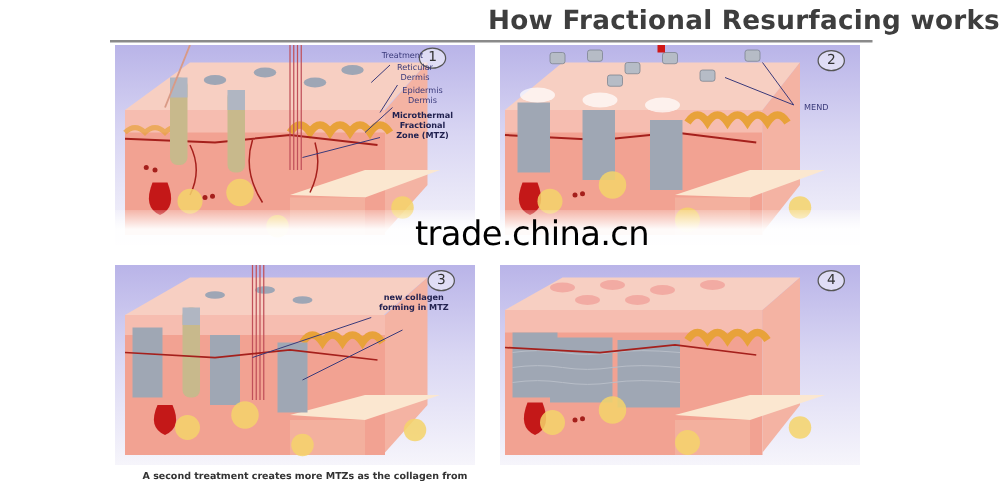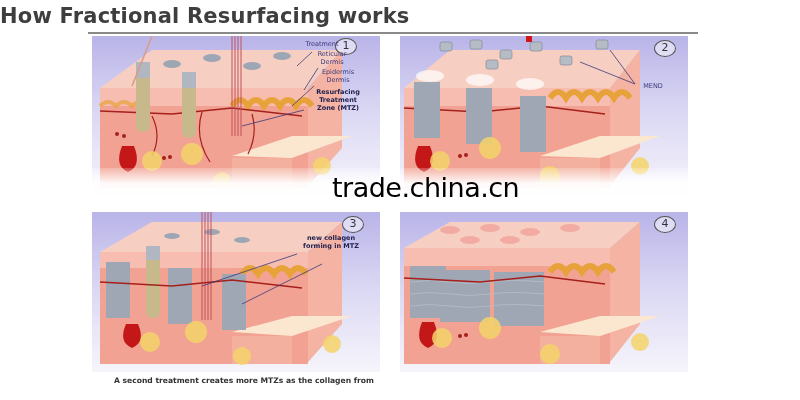--- a/index.html
+++ b/index.html
@@ -1,20 +1,20 @@
 <!DOCTYPE html>
 <html><head>
 <meta charset="utf-8">
 <style>
   * { box-sizing: border-box; margin: 0; padding: 0; }
   html, body { width: 800px; height: 400px; background: #ffffff; overflow: hidden; }
   body { position: relative; font-family: "DejaVu Sans", sans-serif; }
 
   .title {
-    position: absolute; left: 0; top: 4px; width: 800px; text-align: left;
+    position: absolute; left: 0; top: 4px; width: 800px; text-align: right;
     font-family: "DejaVu Sans", sans-serif; font-weight: bold; font-size: 21px;
     color: #3e3e3e; letter-spacing: 0.2px;
   }
   .title-rule {
     position: absolute; left: 88px; top: 32px; width: 610px; height: 2px; background: #8a8a8a;
   }
 
   .panel {
     position: absolute; width: 288px; height: 160px; overflow: hidden;
     background: linear-gradient(180deg, #b9b4e8 0%, #d9d6f3 45%, #f6f5fb 100%);
@@ -109,21 +109,21 @@
       <line x1="220" y1="16" x2="205" y2="30"></line>
       <line x1="226" y1="32" x2="212" y2="54"></line>
       <line x1="222" y1="50" x2="200" y2="70"></line>
       <line x1="212" y1="74" x2="150" y2="90"></line>
     </g>
   </svg>
   <div class="num" style="left:243px;top:2px">1</div>
   <div class="lbl" style="left:210px;top:4px;width:40px">Treatment</div>
   <div class="lbl" style="left:222px;top:14px;width:36px">Reticular Dermis</div>
   <div class="lbl" style="left:228px;top:32px;width:36px">Epidermis Dermis</div>
-  <div class="lbl bold" style="left:218px;top:52px;width:56px">Resurfacing Treatment Zone (MTZ)</div>
+  <div class="lbl bold" style="left:218px;top:52px;width:56px">Microthermal Fractional Zone (MTZ)</div>
 </div>
 
 <div class="panel p2">
   <svg width="288" height="160" viewBox="0 0 288 160">
     <polygon points="4,52 50,14 240,14 210,52" fill="#f7cfc2"></polygon>
     <rect x="4" y="52" width="206" height="100" fill="#f2a292"></rect>
     <rect x="4" y="52" width="206" height="18" fill="#f6bdb0"></rect>
     <polygon points="210,52 240,14 240,112 210,150" fill="#f4b3a3"></polygon>
     <polygon points="140,120 200,100 260,100 200,122" fill="#fbe7d0"></polygon>
     <rect x="140" y="122" width="60" height="30" fill="#f3b09e"></rect>

